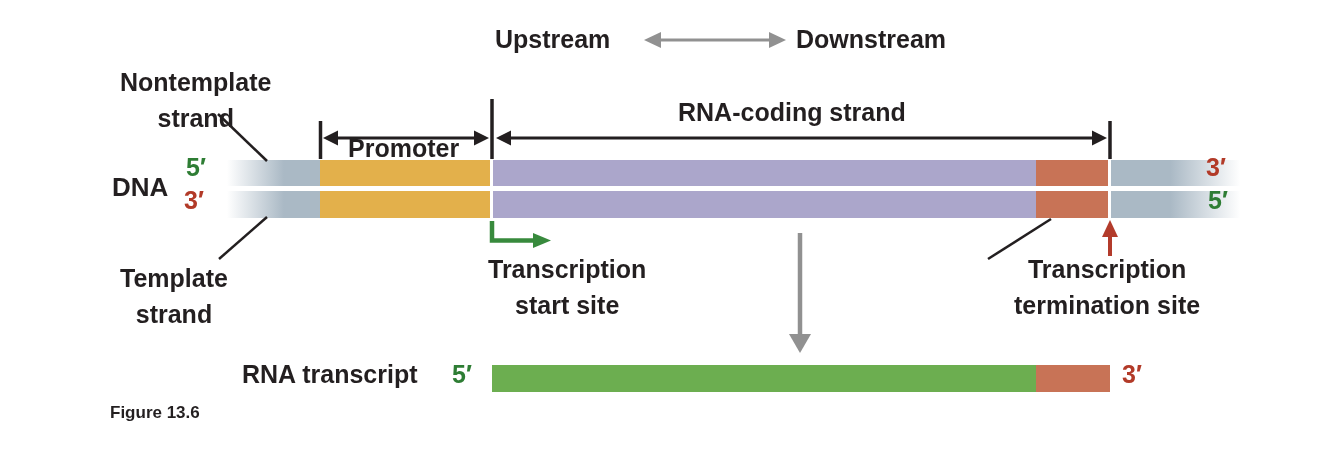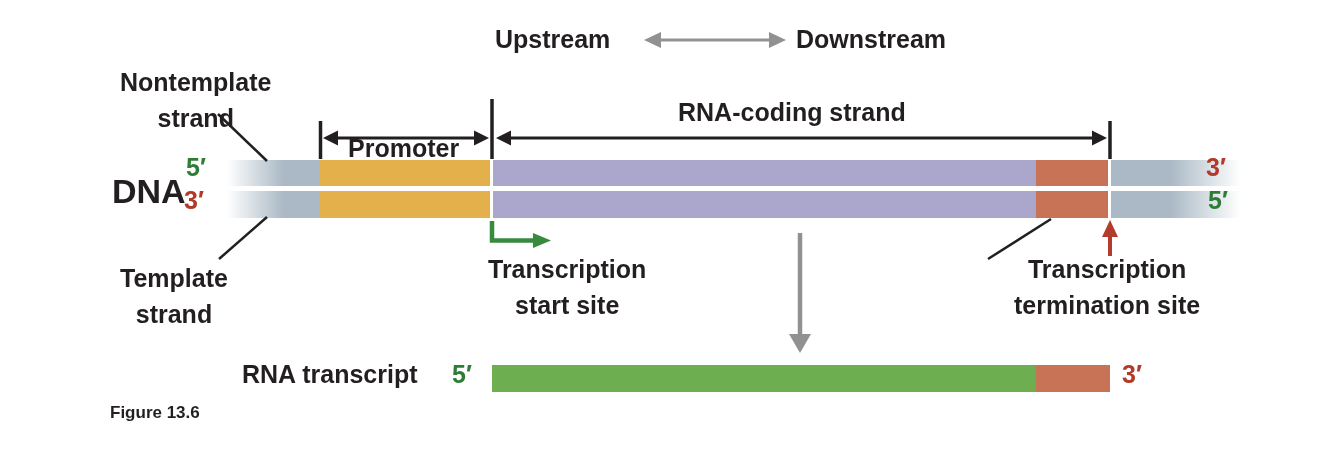--- a/index.html
+++ b/index.html
@@ -93,21 +93,21 @@
   </svg>
 
   <div class="lbl" style="left:495px;top:27px;">Upstream</div>
   <div class="lbl" style="left:796px;top:27px;">Downstream</div>
 
   <div class="lbl" style="left:120px;top:64px;">
     <span class="ln">Nontemplate</span>
     <span class="ln">strand</span>
   </div>
 
-  <div class="lbl" style="left:112px;top:174px;font-size:34px;">DNA</div>
+  <div class="lbl" style="left:112px;top:174px;font-size:26px;">DNA</div>
   <div class="lbl green" style="left:186px;top:155px;">5′</div>
   <div class="lbl red" style="left:184px;top:188px;">3′</div>
 
   <div class="lbl" style="left:120px;top:260px;">
     <span class="ln">Template</span>
     <span class="ln">strand</span>
   </div>
 
   <div class="lbl" style="left:348px;top:100px;margin-top:36px;">Promoter</div>
   <div class="lbl" style="left:678px;top:100px;">RNA-coding strand</div>

